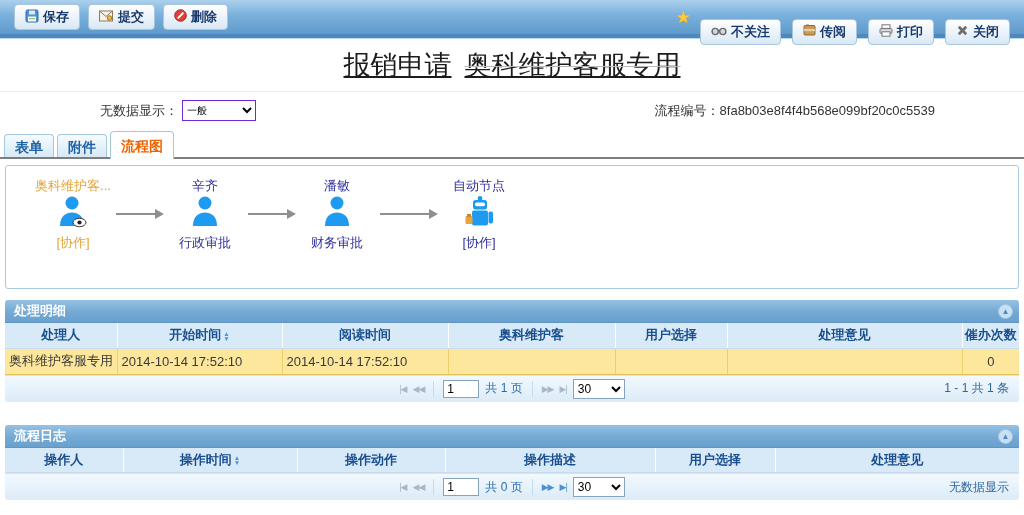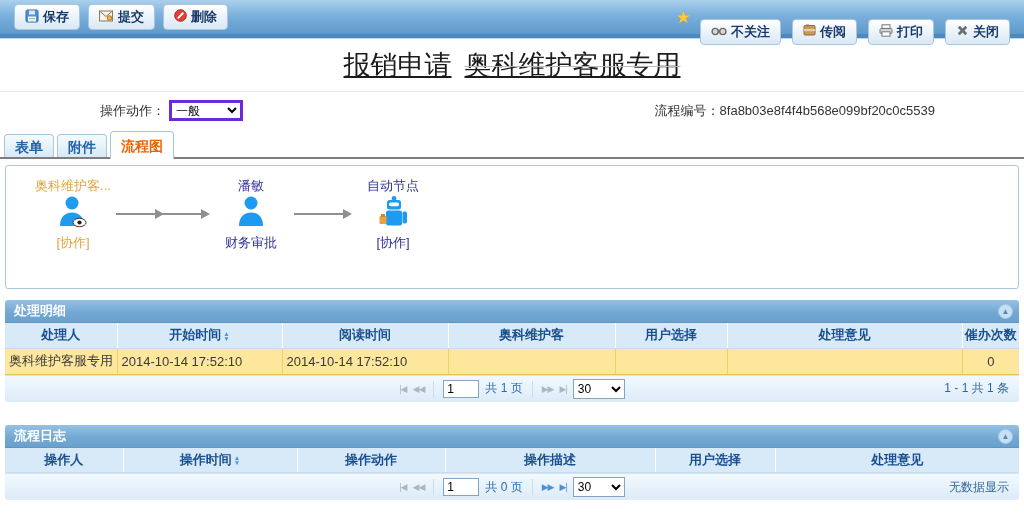--- a/index.html
+++ b/index.html
@@ -20,21 +20,21 @@
   .btn-group.right { gap:11px;margin-top:29px; }
 
   
   .title-row { height:53px; display:flex; align-items:center; justify-content:center; gap:13px;
     border-bottom:1px solid #EBEBEB; font-family:"Liberation Serif","DejaVu Serif",serif;
     font-size:27px; color:#1c1c1c;text-decoration:underline; }
   .title-name { text-decoration:line-through; text-decoration-color:#B9B9B9; text-decoration-thickness:1px; }
   .meta-row { height:37px; display:flex; align-items:center; justify-content:space-between;
     padding:0 89px 0 100px; font-size:13px; color:#333; }
   .meta-left { display:flex; align-items:center; gap:4px; }
-  .meta-row select { height:21px; min-width:74px; border:3px solid #6d28d9; font-size:12px; background:#fff; }
+  .meta-row select { height:21px; min-width:74px; border:1px solid #6d28d9; font-size:10px; background:#fff; }
 
   
   .tab-strip { height:30px; display:flex; align-items:flex-end; gap:3px; padding-left:4px; position:relative; }
   .tab-strip::after { content:""; position:absolute; left:0; right:0; bottom:0; height:2px; background:#7E7E7E; z-index:2; }
   .tab { position:relative; z-index:1; height:25px; line-height:25px; padding:0 10px;
     background:linear-gradient(180deg,#F6FBFE,#D4E7F6); border:1px solid #A5C8DF; border-bottom:none;
     border-radius:4px 4px 0 0; color:#2163A5; font-size:14px; font-weight:bold; cursor:pointer; }
   .tab.active { z-index:3; height:28px; line-height:28px; background:#fff; color:#EE6300; }
 
   
@@ -145,21 +145,21 @@
   </div>
 </div>
 <div class="toolbar-strip"></div>
 
 <div class="title-row">
   <span>报销申请</span>
   <span class="title-name">奥科维护客服专用</span>
 </div>
 <div class="meta-row">
   <div class="meta-left">
-    <span>操作动作：</span>
+    <span>无数据显示：</span>
     <select>
       <option>一般</option>
     </select>
   </div>
   <div>
     <span>流程编号：</span><span>8fa8b03e8f4f4b568e099bf20c0c5539</span>
   </div>
 </div>
 
 <div class="tab-strip">
@@ -175,20 +175,30 @@
       <svg width="32" height="36" viewBox="0 0 32 36">
           <circle cx="15" cy="8" r="6.5" fill="#1E9BF0"></circle>
           <path d="M3 31 C3 21 9 17.5 15 17.5 C21 17.5 27 21 27 31 Z" fill="#1E9BF0"></path>
           <ellipse cx="22.5" cy="27.5" rx="6.5" ry="4.2" fill="#fff" stroke="#3a3a3a"></ellipse>
           <circle cx="22.5" cy="27.5" r="2.1" fill="#222"></circle>
         </svg>
     </span>
     <span class="node-sub hl">[协作]</span>
   </div>
   <div class="flow-arrow"></div>
+  <div class="flow-node">
+    <span class="node-name">辛齐</span>
+    <span class="node-icon">
+      <svg width="32" height="36" viewBox="0 0 32 36">
+          <circle cx="16" cy="8" r="6.5" fill="#1E9BF0"></circle>
+          <path d="M4 31 C4 21 10 17.5 16 17.5 C22 17.5 28 21 28 31 Z" fill="#1E9BF0"></path>
+        </svg>
+    </span>
+    <span class="node-sub">行政审批</span>
+  </div>
   <div class="flow-arrow"></div>
   <div class="flow-node">
     <span class="node-name">潘敏</span>
     <span class="node-icon">
       <svg width="32" height="36" viewBox="0 0 32 36">
           <circle cx="16" cy="8" r="6.5" fill="#1E9BF0"></circle>
           <path d="M4 31 C4 21 10 17.5 16 17.5 C22 17.5 28 21 28 31 Z" fill="#1E9BF0"></path>
         </svg>
     </span>
     <span class="node-sub">财务审批</span>

